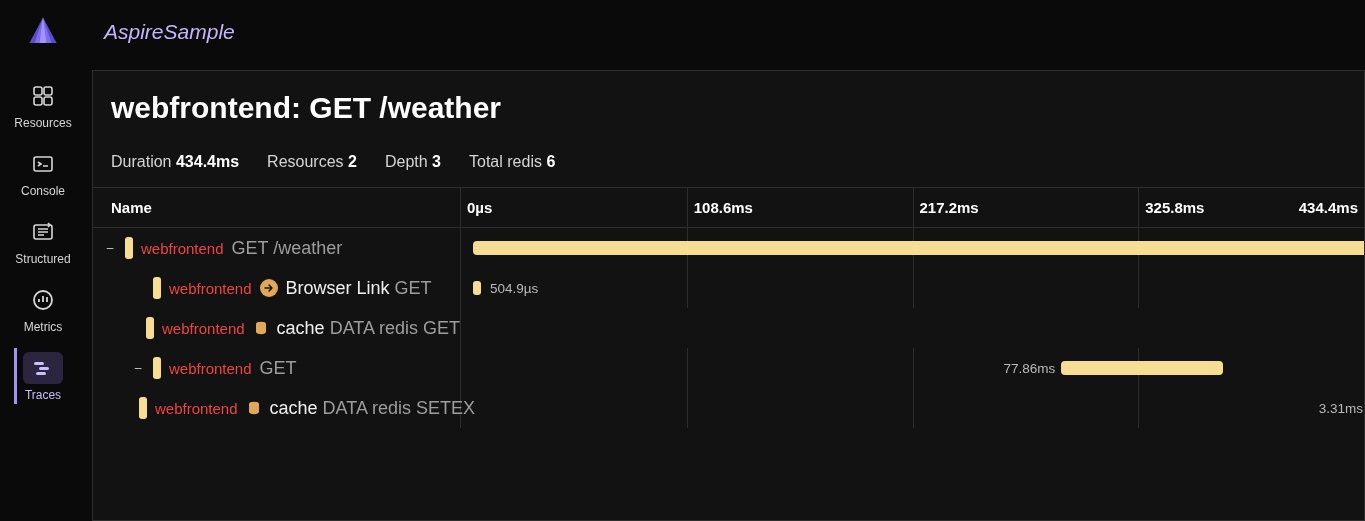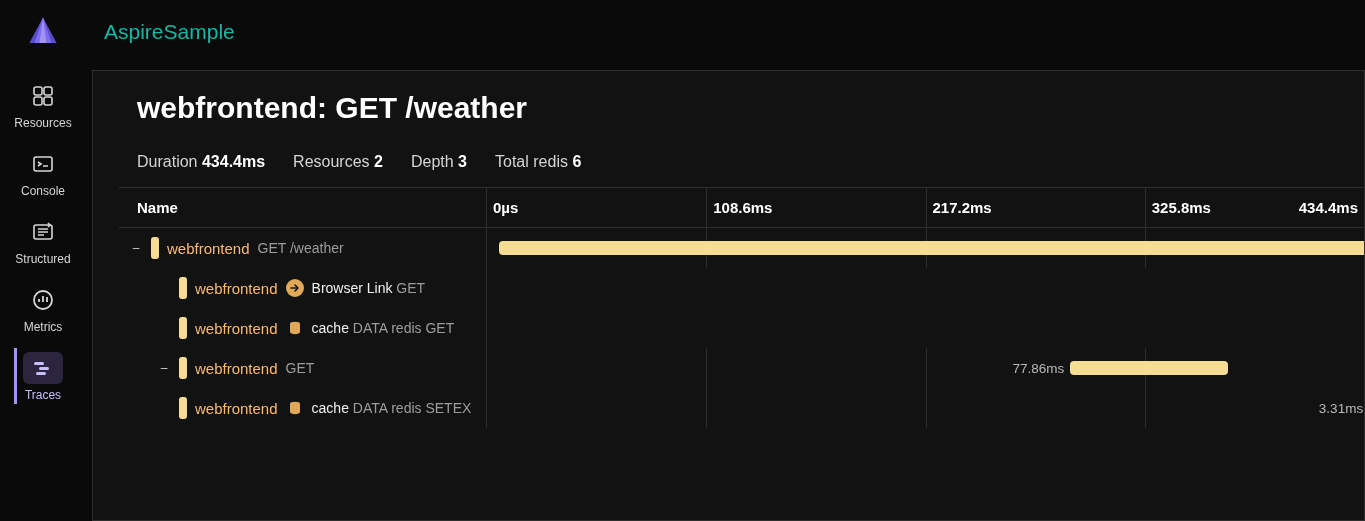--- a/index.html
+++ b/index.html
@@ -48,31 +48,30 @@
   
   .main {
     flex: 1; display: flex; flex-direction: column;
     background: #0a0a0a;
   }
   .topbar {
     height: 64px; display: flex; align-items: center;
     padding-left: 18px;
     border-bottom: 1px solid rgba(255,255,255,0);
   }
-  .topbar .appname { font-size: 21px; font-weight: 400; color: #14b8a6; }
+  .topbar .appname { font-size: 21px; font-weight: 400; color: #c4b5fd; font-style: italic; }
 
   .content-panel {
     margin: 6px 0 0 6px;
     flex: 1;
     border: 1px solid #2e2e2e;
     border-left: 1px solid #2e2e2e;
     background: #121212;
     display: flex; flex-direction: column;
     overflow: hidden;
-    padding-left: 26px;
   }
   .page-title {
     font-size: 30px; font-weight: 700; color: #fff;
     padding: 20px 18px 8px 18px;
   }
   .summary {
     display: flex; gap: 28px; padding: 20px 18px 16px 18px;
     font-size: 16px; color: #d5d5d5;
   }
   .summary span.value { font-weight: 700; color: #fff; }
@@ -127,22 +126,22 @@
   .row .bar-cell {
     flex: 1; position: relative; height: 100%;
   }
   .expander {
     width: 14px; text-align: center; color: #cfcfcf; font-size: 12px;
     user-select: none;
   }
   .svc-tag {
     width: 8px; height: 22px; border-radius: 3px; flex-shrink: 0;
   }
-  .svc-name { font-weight: 400; font-size: 15px; color: #fdba74; }
-  .op-name  { font-size: 14px; color: #9d9d9d; }
+  .svc-name { font-weight: 400; font-size: 15px; color: #ef4444; }
+  .op-name  { font-size: 18px; color: #9d9d9d; }
   .mini-icon {
     width: 18px; height: 18px; border-radius: 50%;
     display: inline-flex; align-items: center; justify-content: center;
     font-size: 11px;
   }
 
   
   .bar {
     position: absolute; top: 50%; transform: translateY(-50%);
     height: 14px; border-radius: 4px;
@@ -284,20 +283,27 @@
                 <div class="expander"></div>
                 <div class="svc-tag" style="background: rgb(247, 221, 148);"></div>
                 <span class="svc-name">webfrontend</span>
                 <span class="mini-icon" style="background: rgb(224, 168, 87);">
                   <svg width="12" height="12" viewBox="0 0 12 12">
                     <path d="M2 6h6M6 3l3 3-3 3" stroke="#1a1a1a" stroke-width="1.6" fill="none" stroke-linecap="round" stroke-linejoin="round"></path>
                   </svg>
                 </span>
                 <span class="op-name"><span style="color:#f0f0f0">Browser Link</span>   GET</span>
               </div>
+              <div class="bar-cell">
+                <div class="vline" style="left: 25%;"></div>
+                <div class="vline" style="left: 50%;"></div>
+                <div class="vline" style="left: 75%;"></div>
+                <div class="bar" style="left: calc(0% + 12px); width: 8px; background: rgb(247, 221, 148); border-radius: 3px;"></div>
+                <div class="bar-label" style="left: calc(1% + 20px);">504.9µs</div>
+              </div>
             </div>
             <div class="row">
               <div class="name-cell" style="padding-left: 38px;">
                 <div class="expander"></div>
                 <div class="svc-tag" style="background: rgb(247, 221, 148);"></div>
                 <span class="svc-name">webfrontend</span>
                 <span class="mini-icon">
                   <svg width="16" height="16" viewBox="0 0 16 16">
                     <ellipse cx="8" cy="4" rx="5" ry="2.2" fill="#e0a857"></ellipse>
                     <path d="M3 4v8c0 1.2 2.2 2.2 5 2.2s5-1 5-2.2V4" fill="#e0a857"></path>

